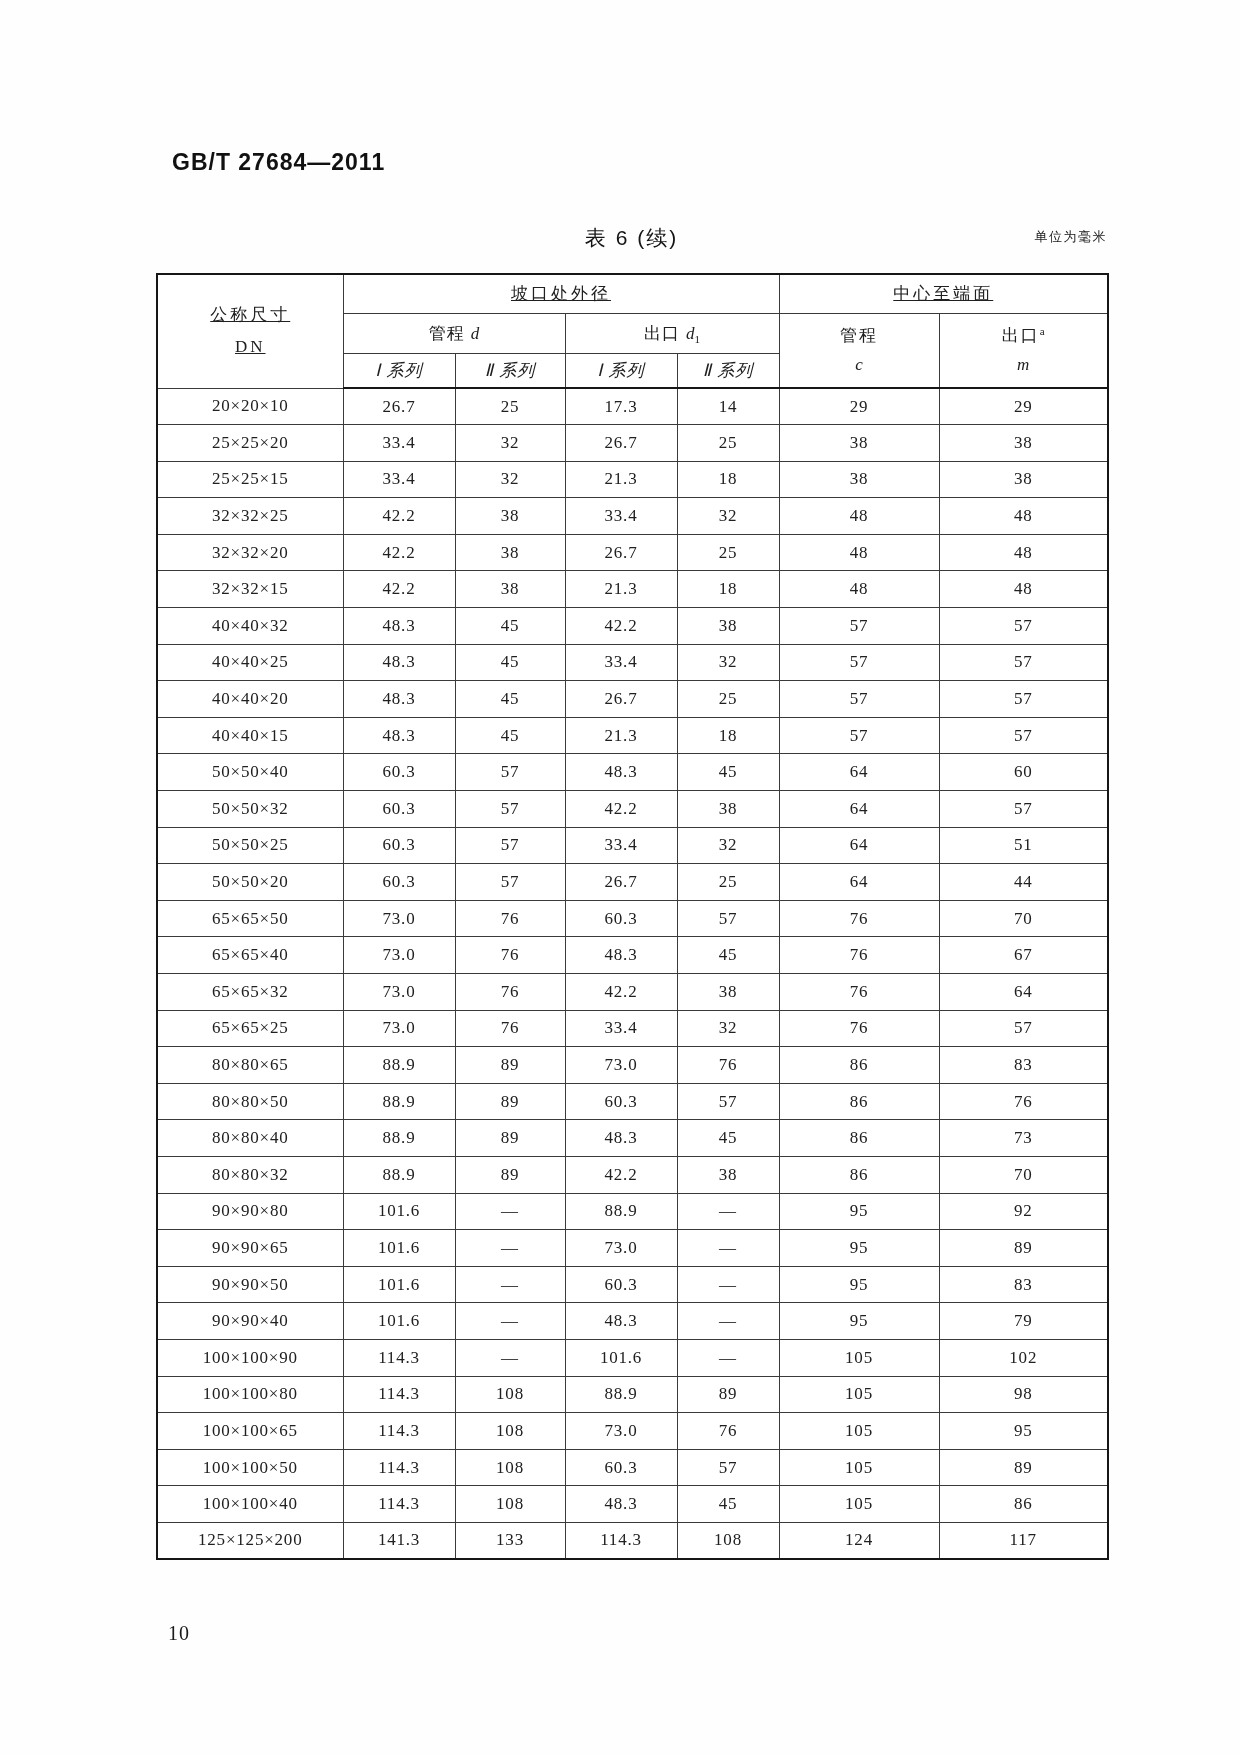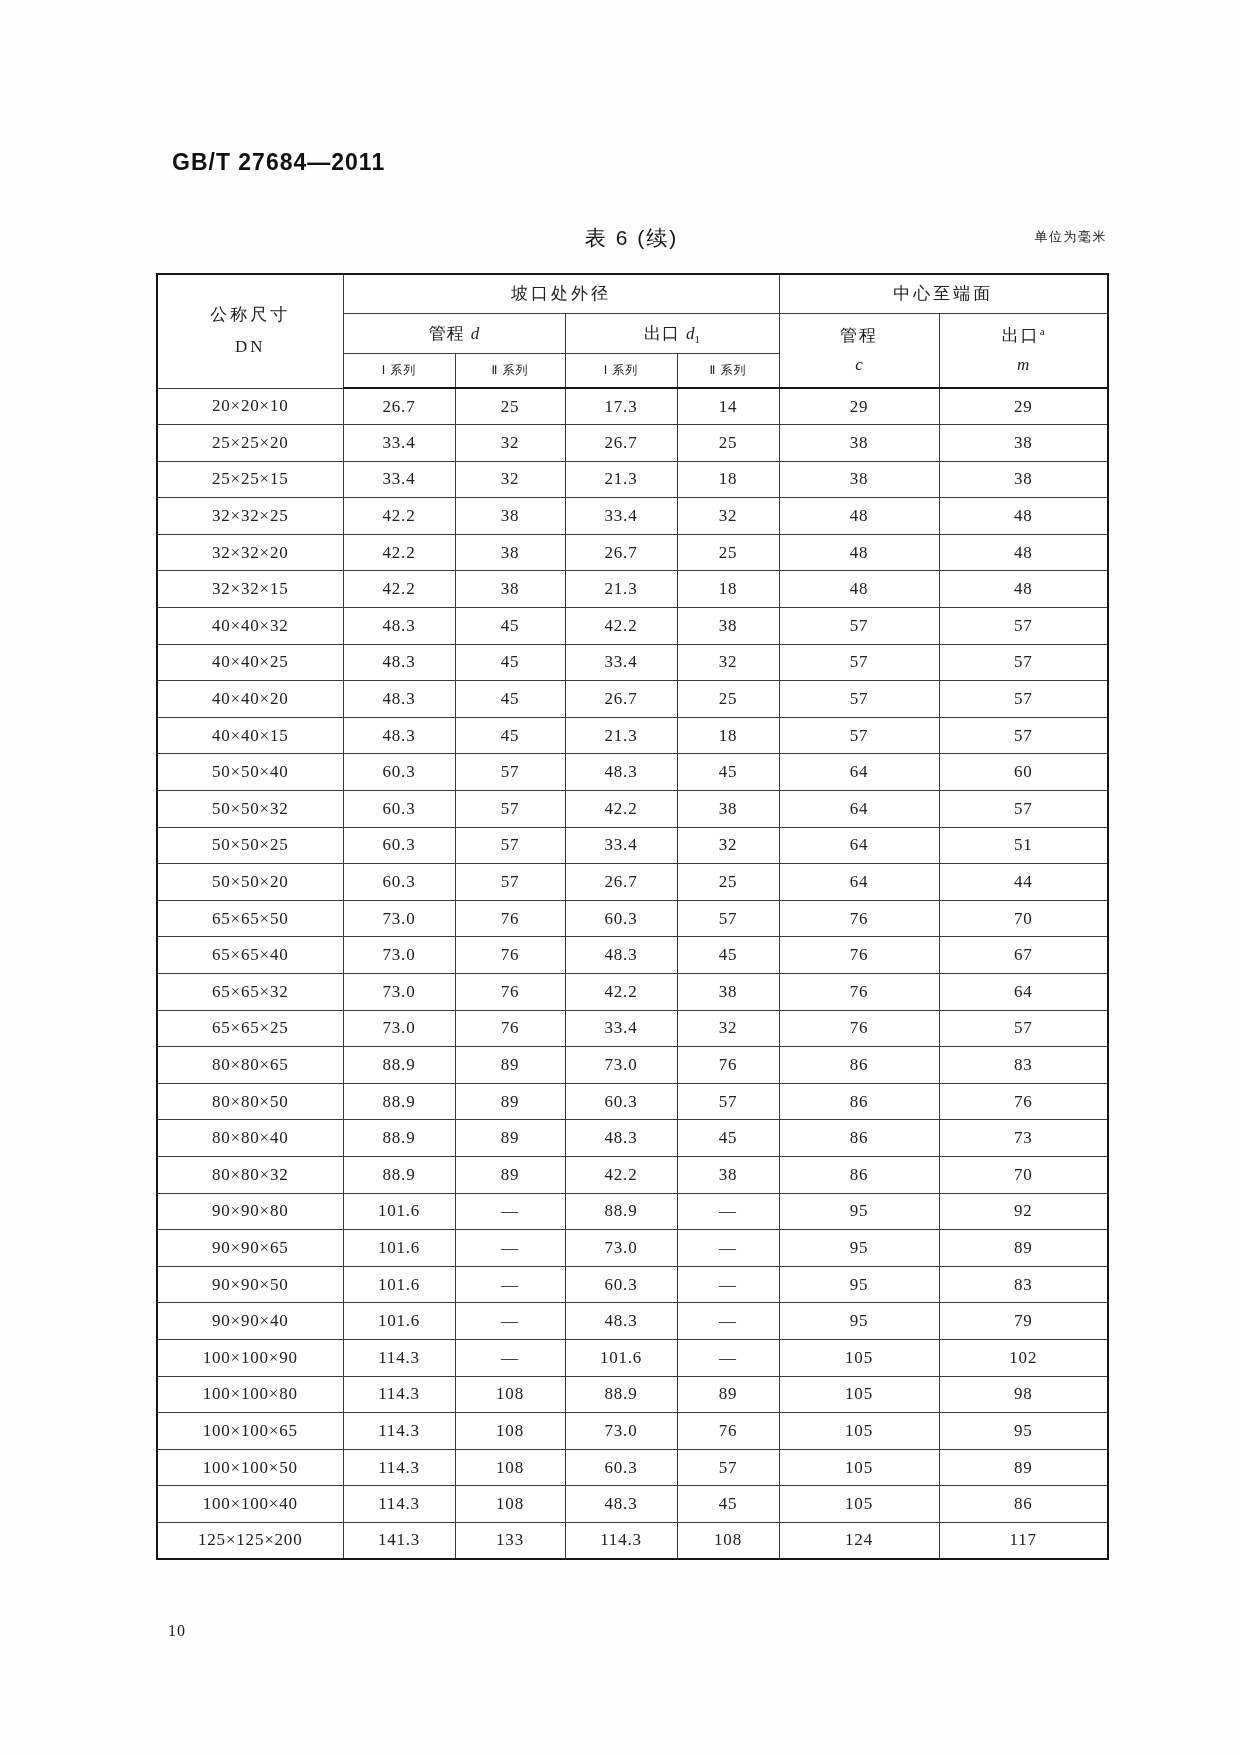--- a/index.html
+++ b/index.html
@@ -41,44 +41,44 @@
     background: #fff;
     border: 2px solid #161616;
   }
   .spec th, .spec td {
     border: 1px solid #3a3a3a;
     text-align: center; vertical-align: middle;
     font-weight: normal;
     color: #202020;
   }
   .spec thead th { font-size: 17px; letter-spacing: 1px; }
-  .spec tr.h1 th { height: 39px; letter-spacing: 3px; }
+  .spec tr.h1 th { height: 39px; letter-spacing: 3px; text-decoration: underline; }
   .spec tr.h2 th { height: 40px; margin-left: 32px; }
-  .spec tr.h3 th { height: 35px; font-size: 12px; }
+  .spec tr.h3 th { height: 35px; font-size: 17px; font-style: italic; }
   .spec thead th.span2 { line-height: 1.75; letter-spacing: 2px; }
   .spec tr.h3 th, .spec thead th.span2 { border-bottom: 2px solid #161616; }
   .dn-head { line-height: 1.9; letter-spacing: 2px; }
   .spec tbody td {
     height: 36.6px;
     font-size: 17px;
     letter-spacing: 0.8px;
   }
   .var {
     font-style: italic;
     font-family: "Liberation Serif", serif;
     letter-spacing: 0;
     font-size: 17px;
   }
   .spec sub { font-size: 11px; vertical-align: -4px; letter-spacing: 0; }
   .spec sup { font-size: 11px; vertical-align: 6px; letter-spacing: 0; }
   .gap { display: inline-block; width: 6px; }
 
   .page-number {
     position: absolute; left: 168px; top: 1622px;
-    font-size: 16px; color: #1a1a1a; letter-spacing: 1px;
+    font-size: 20px; color: #1a1a1a; letter-spacing: 1px;
   }
 </style>
 </head>
 <body>
 
 <div class="page">
 
   <div class="doc-number">GB/T 27684—2011</div>
 
   <div class="caption-band">

